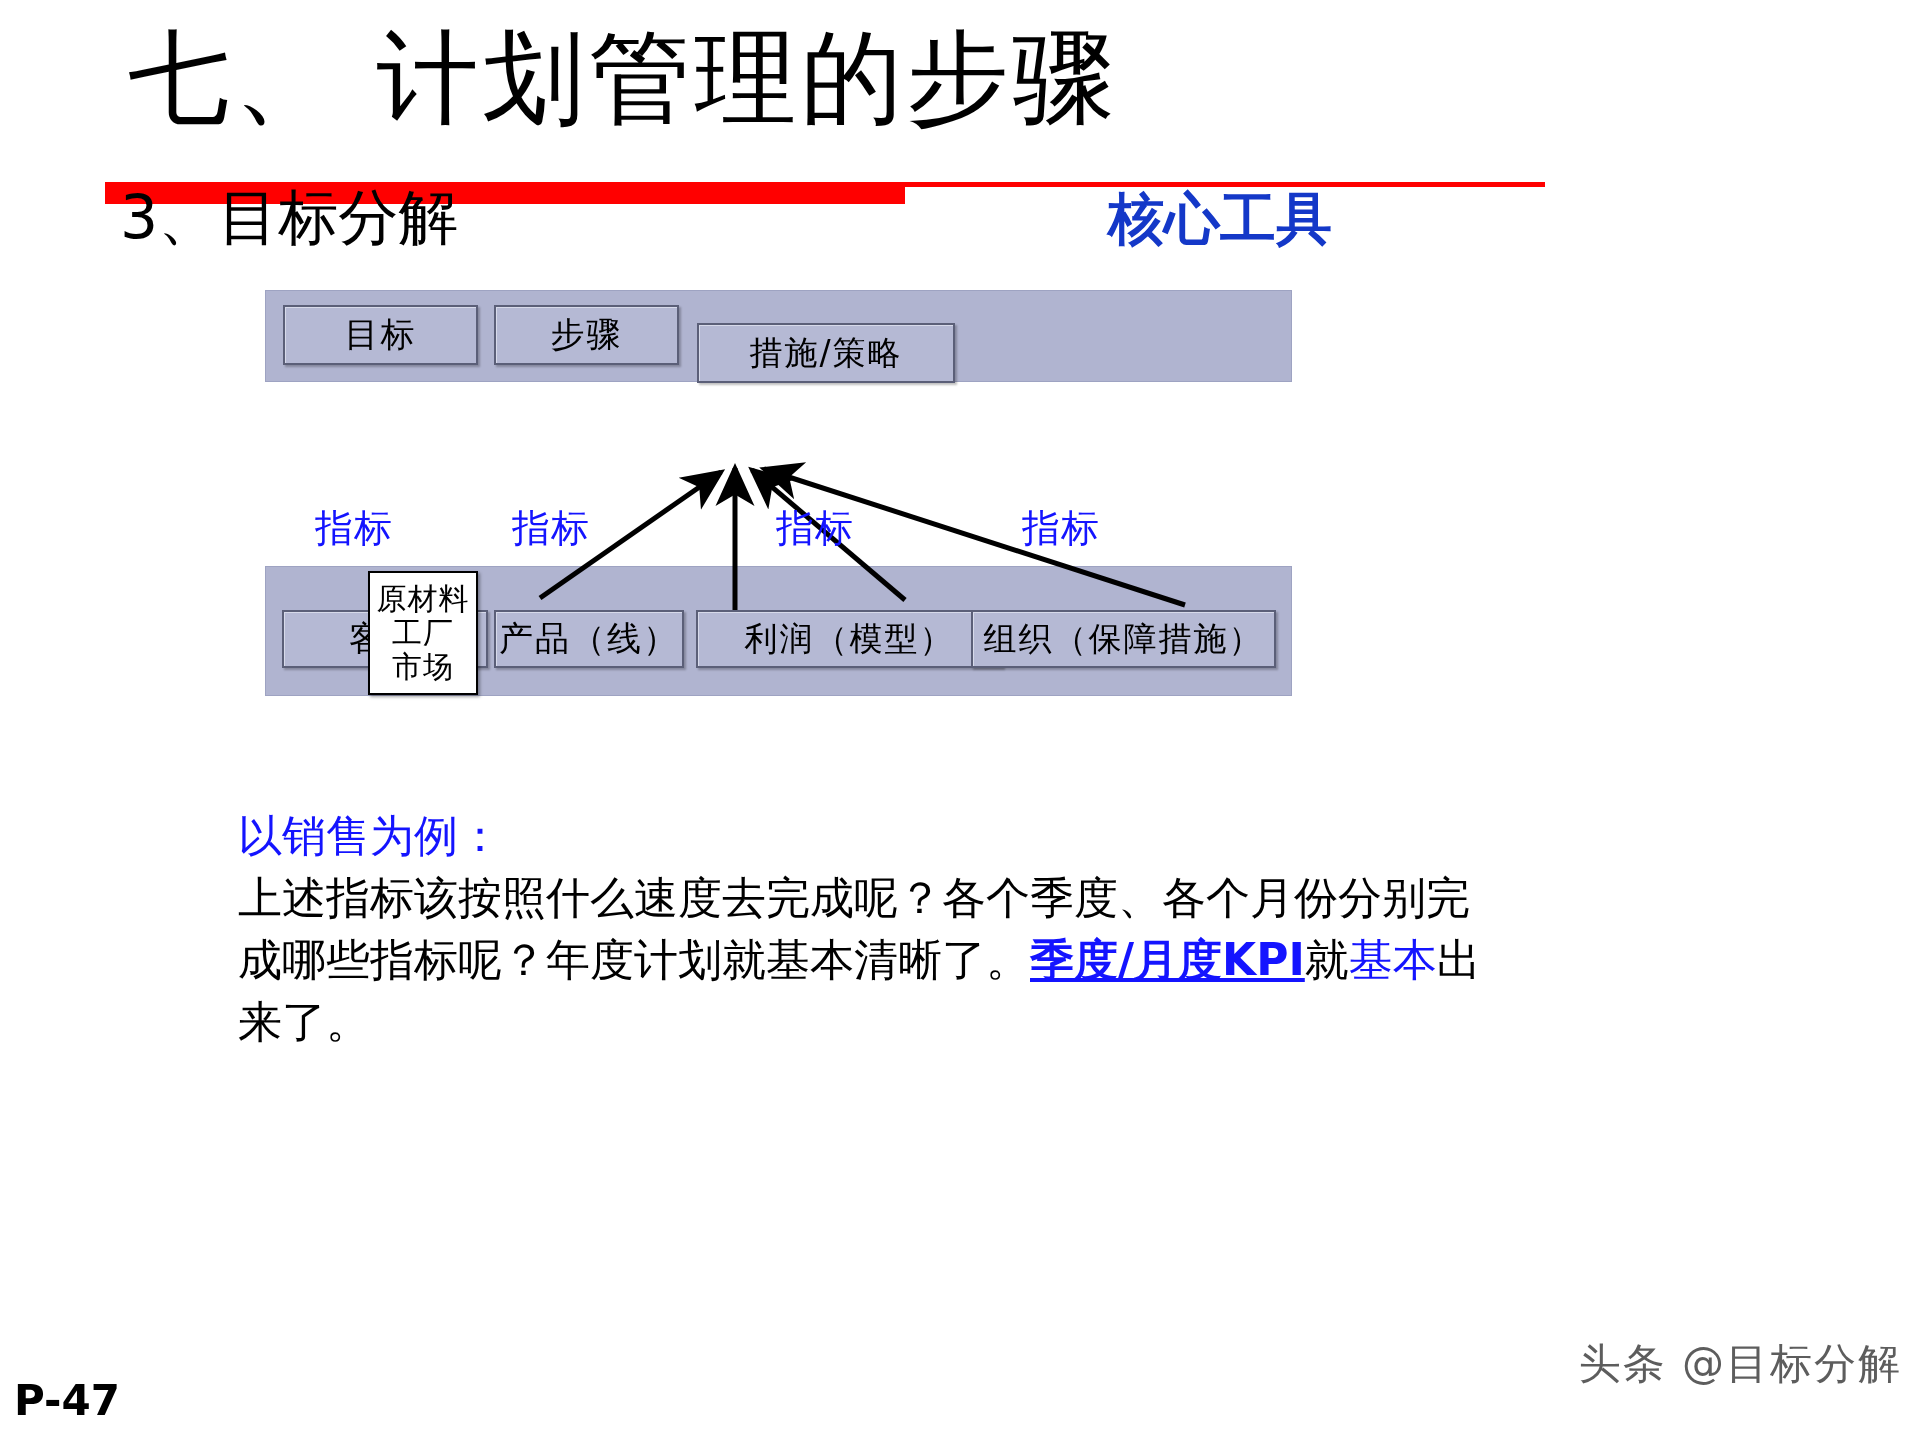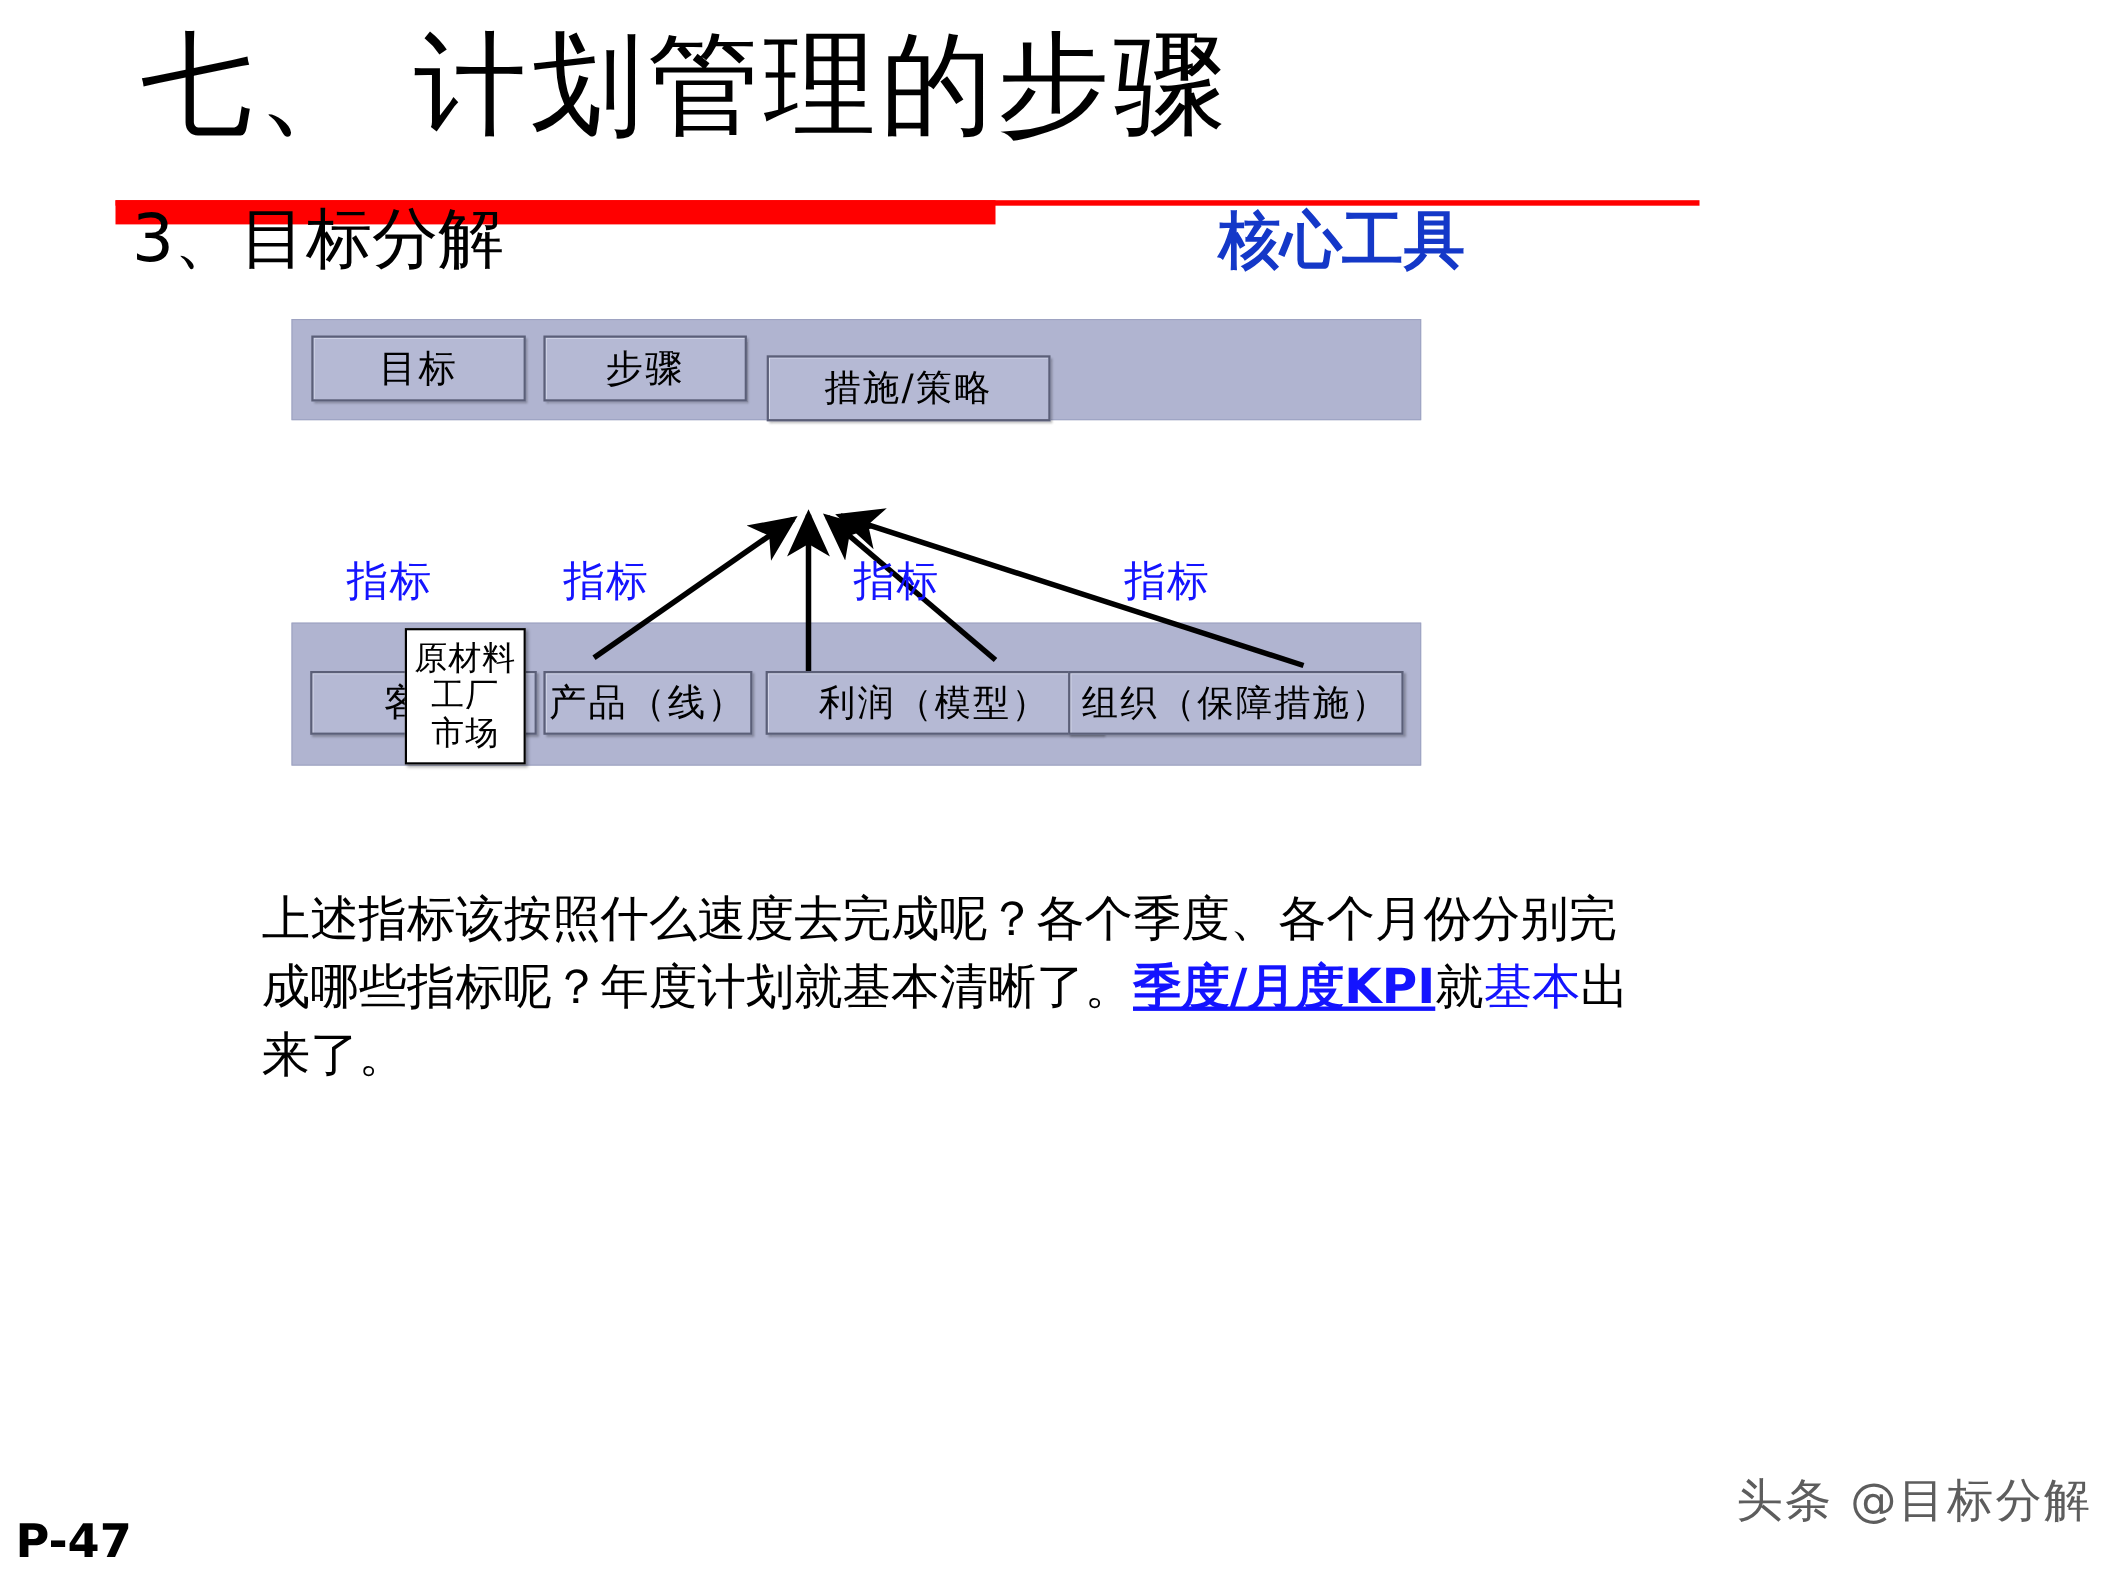--- a/index.html
+++ b/index.html
@@ -229,17 +229,17 @@
 
   <line x1="1185" y1="605" x2="764" y2="469" stroke="#000" stroke-width="5" marker-end="url(#ah)"></line>
 </svg>
 
 <div class="kpi-label" style="left:315px; top:508px;">指标</div>
 <div class="kpi-label" style="left:512px; top:508px;">指标</div>
 <div class="kpi-label" style="left:776px; top:508px;">指标</div>
 <div class="kpi-label" style="left:1022px; top:508px;">指标</div>
 
 <div class="body-text">
-  <span>上述指标该按照什么速度去完成呢？各个季度、各个月份分别</span><span>完成哪些指标呢？年度计划就基本清晰了。</span><span class="blue-underline">季度/月度KPI</span><span>就</span><span class="blue-underline-plain">基本</span><span>出来了。</span>
+  <span class="lead">以销售为例：</span><span>上述指标该按照什么速度去完成呢？各个季度、各个月份分别</span><span>完成哪些指标呢？年度计划就基本清晰了。</span><span class="blue-underline">季度/月度KPI</span><span>就</span><span class="blue-underline-plain">基本</span><span>出来了。</span>
 </div>
 
 <div class="page-num">P-47</div>
 <div class="watermark">头条 @目标分解</div>
 
 </body></html>

